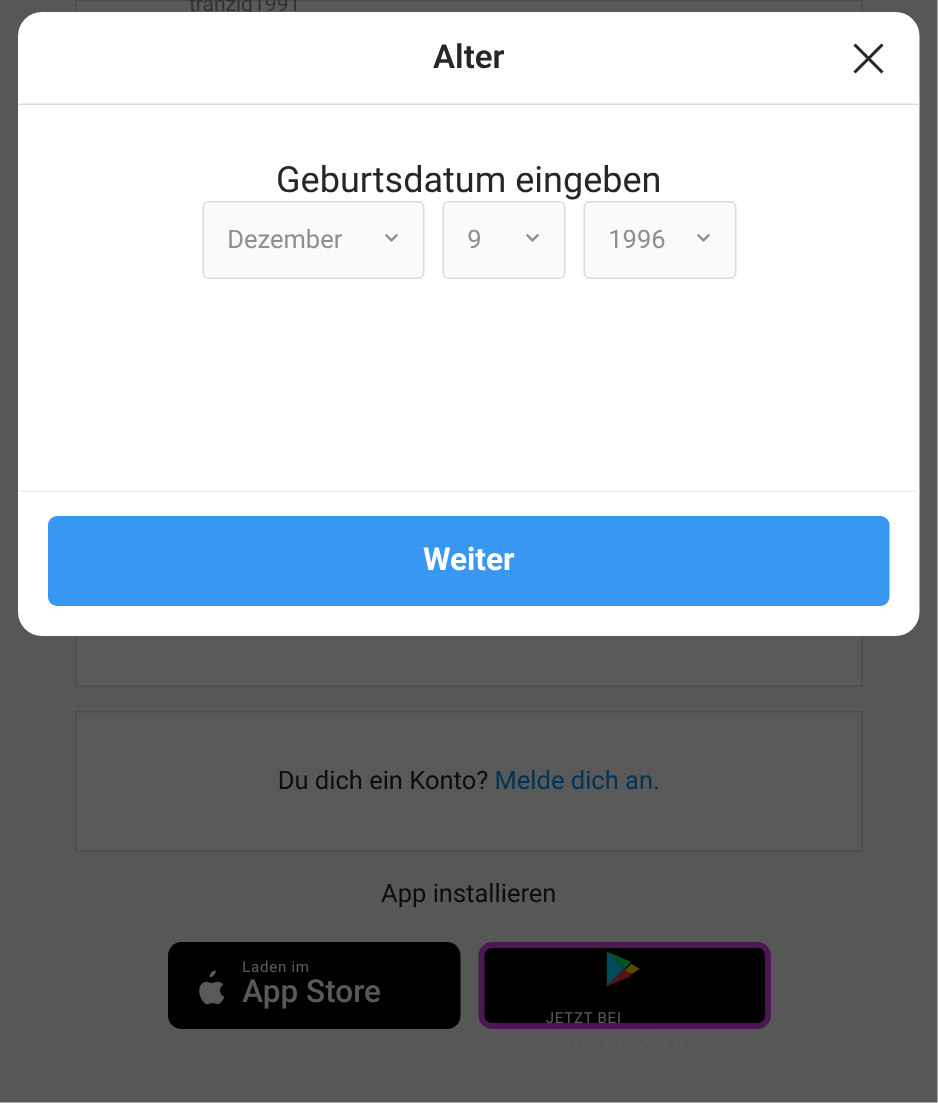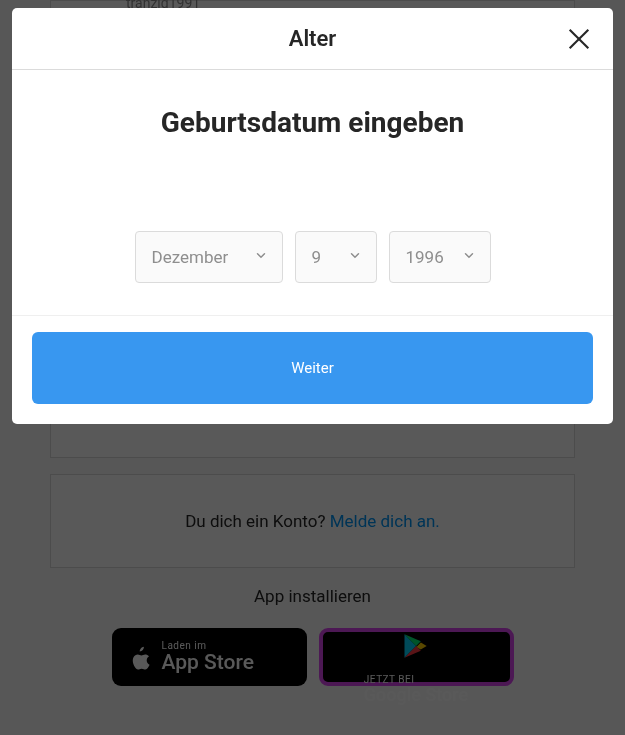--- a/index.html
+++ b/index.html
@@ -106,21 +106,21 @@
       height: 100%;
       background: rgba(0,0,0,0.65);
       z-index: 10;
     }
     .modal {
       position: absolute;
       top: 8px;
       left: 12px;
       right: 12px;
       background: #fff;
-      border-radius: 5px;
+      border-radius: 16px;
       z-index: 20;
       height: 416px;
       display: flex;
       flex-direction: column;
     }
     .modal-header {
       display: flex;
       align-items: center;
       justify-content: center;
       height: 62px;
@@ -145,29 +145,27 @@
       justify-content: center;
     }
     .modal-body {
       flex: 1;
       display: flex;
       flex-direction: column;
       align-items: center;
       padding-top: 36px;
     }
     .modal-heading {
-      font-size: 28px;
-      font-weight: 700;
-      color: #262626;
-      margin-bottom: 46px;
+      font-size: 24px;
+      font-weight: 400;
+      color: #262626;
     }
     .selects-row {
       display: flex;
       gap: 12px;
-      margin-top: 46px;
     }
     .select-wrap {
       position: relative;
       height: 52px;
       border: 1px solid #dbdbdb;
       border-radius: 4px;
       background: #fafafa;
       display: flex;
       align-items: center;
       padding: 0 44px 0 16px;
@@ -186,27 +184,27 @@
       top: 50%;
       transform: translateY(-50%);
       pointer-events: none;
     }
     .modal-footer {
       padding: 16px 20px 20px 20px;
       border-top: 1px solid #efefef;
     }
     .continue-btn {
       width: 100%;
-      height: 72px;
+      height: 60px;
       background: #3897f0;
       color: #fff;
       border: none;
       border-radius: 6px;
-      font-size: 15px;
-      font-weight: 400;
+      font-size: 21px;
+      font-weight: 700;
       cursor: pointer;
     }
   </style>
 </head>
 <body>
 
 <div class="bg-page">
   <div class="bg-card top">
     <span class="bg-username">tranziq1991</span>
   </div>

